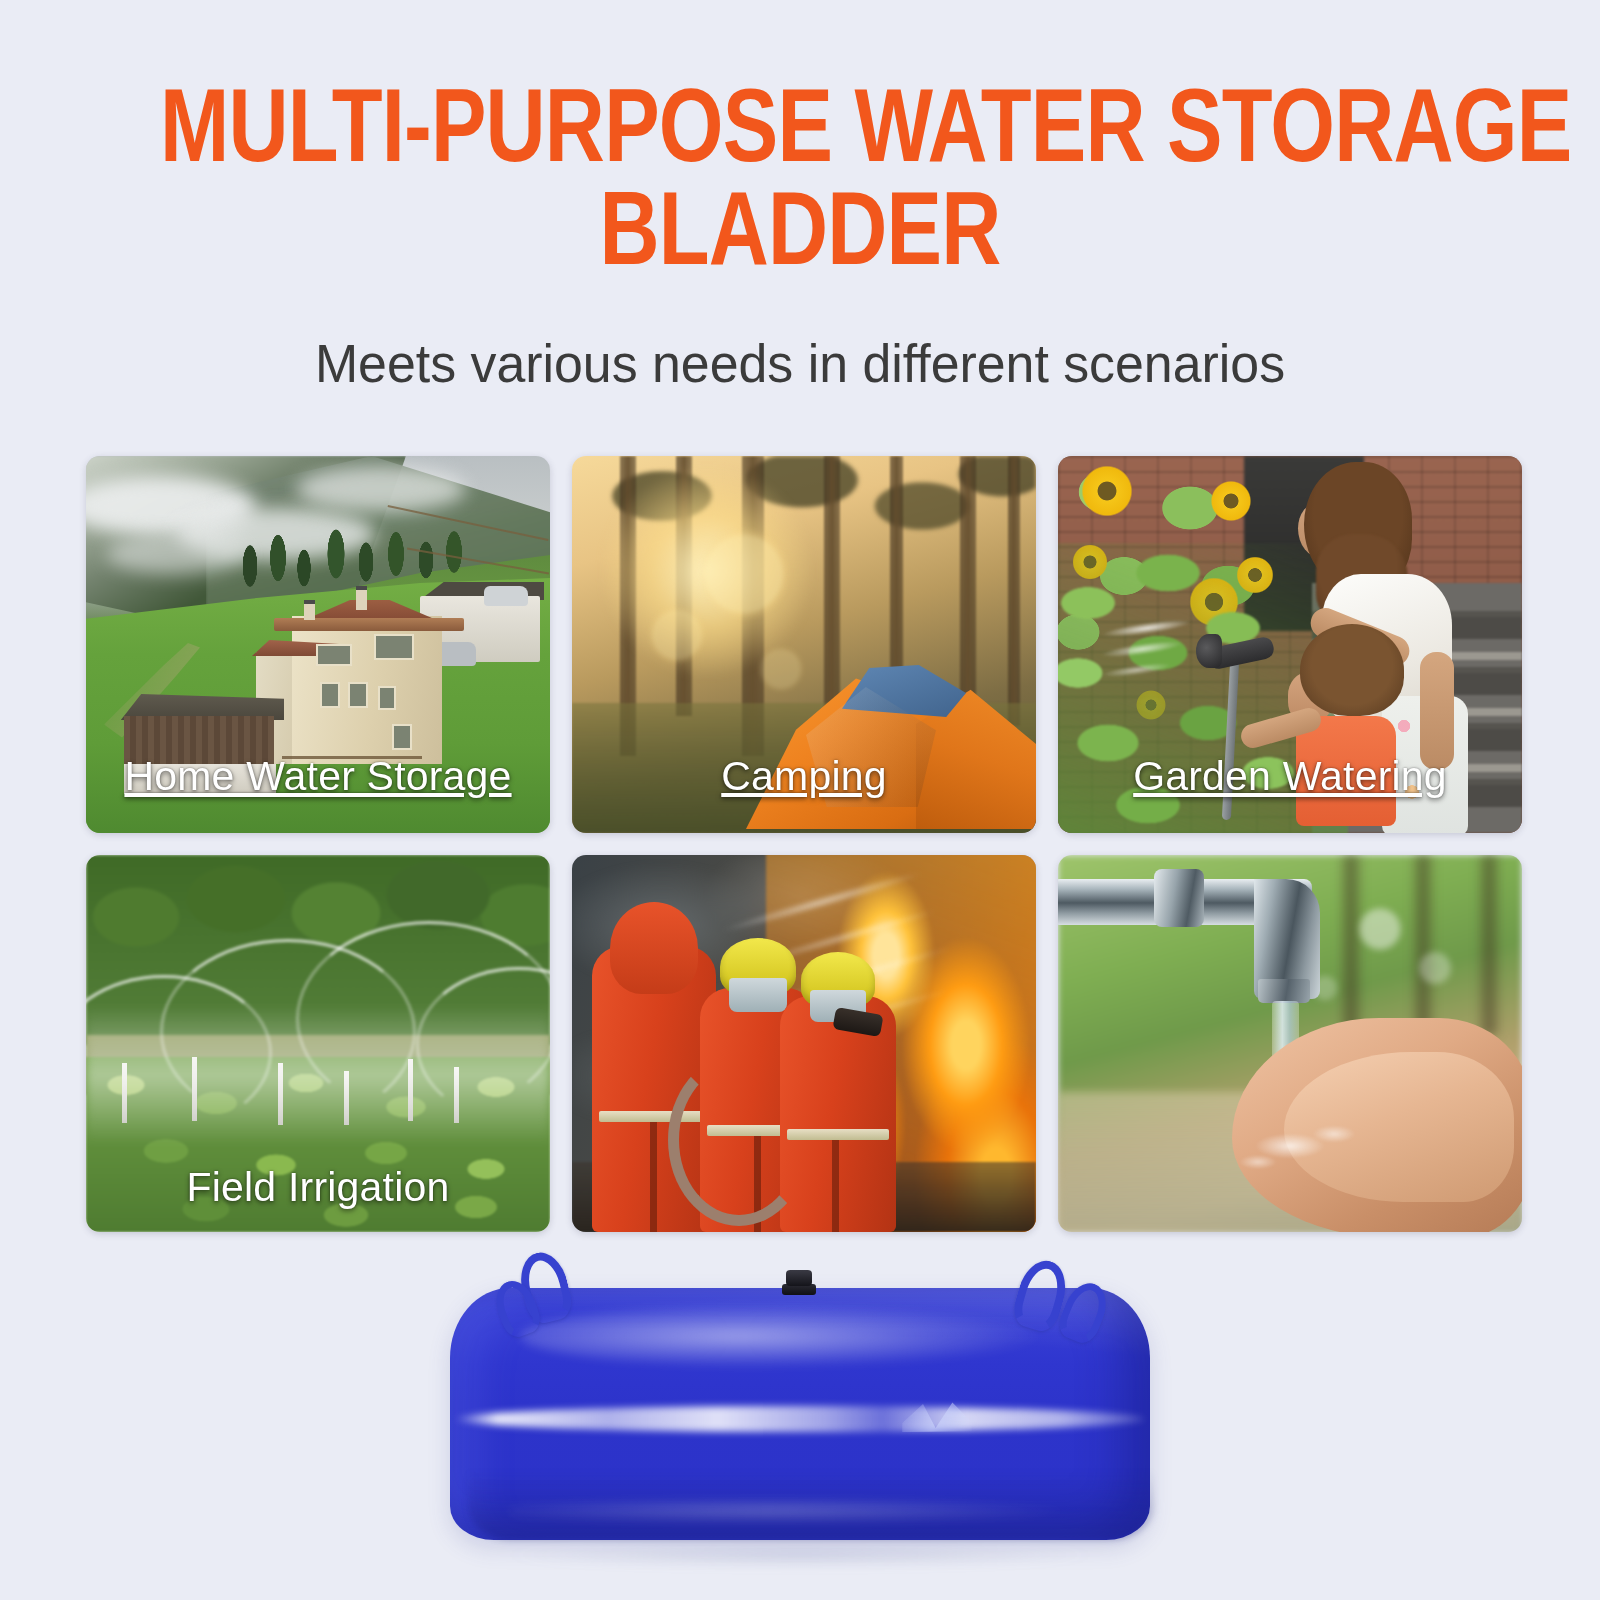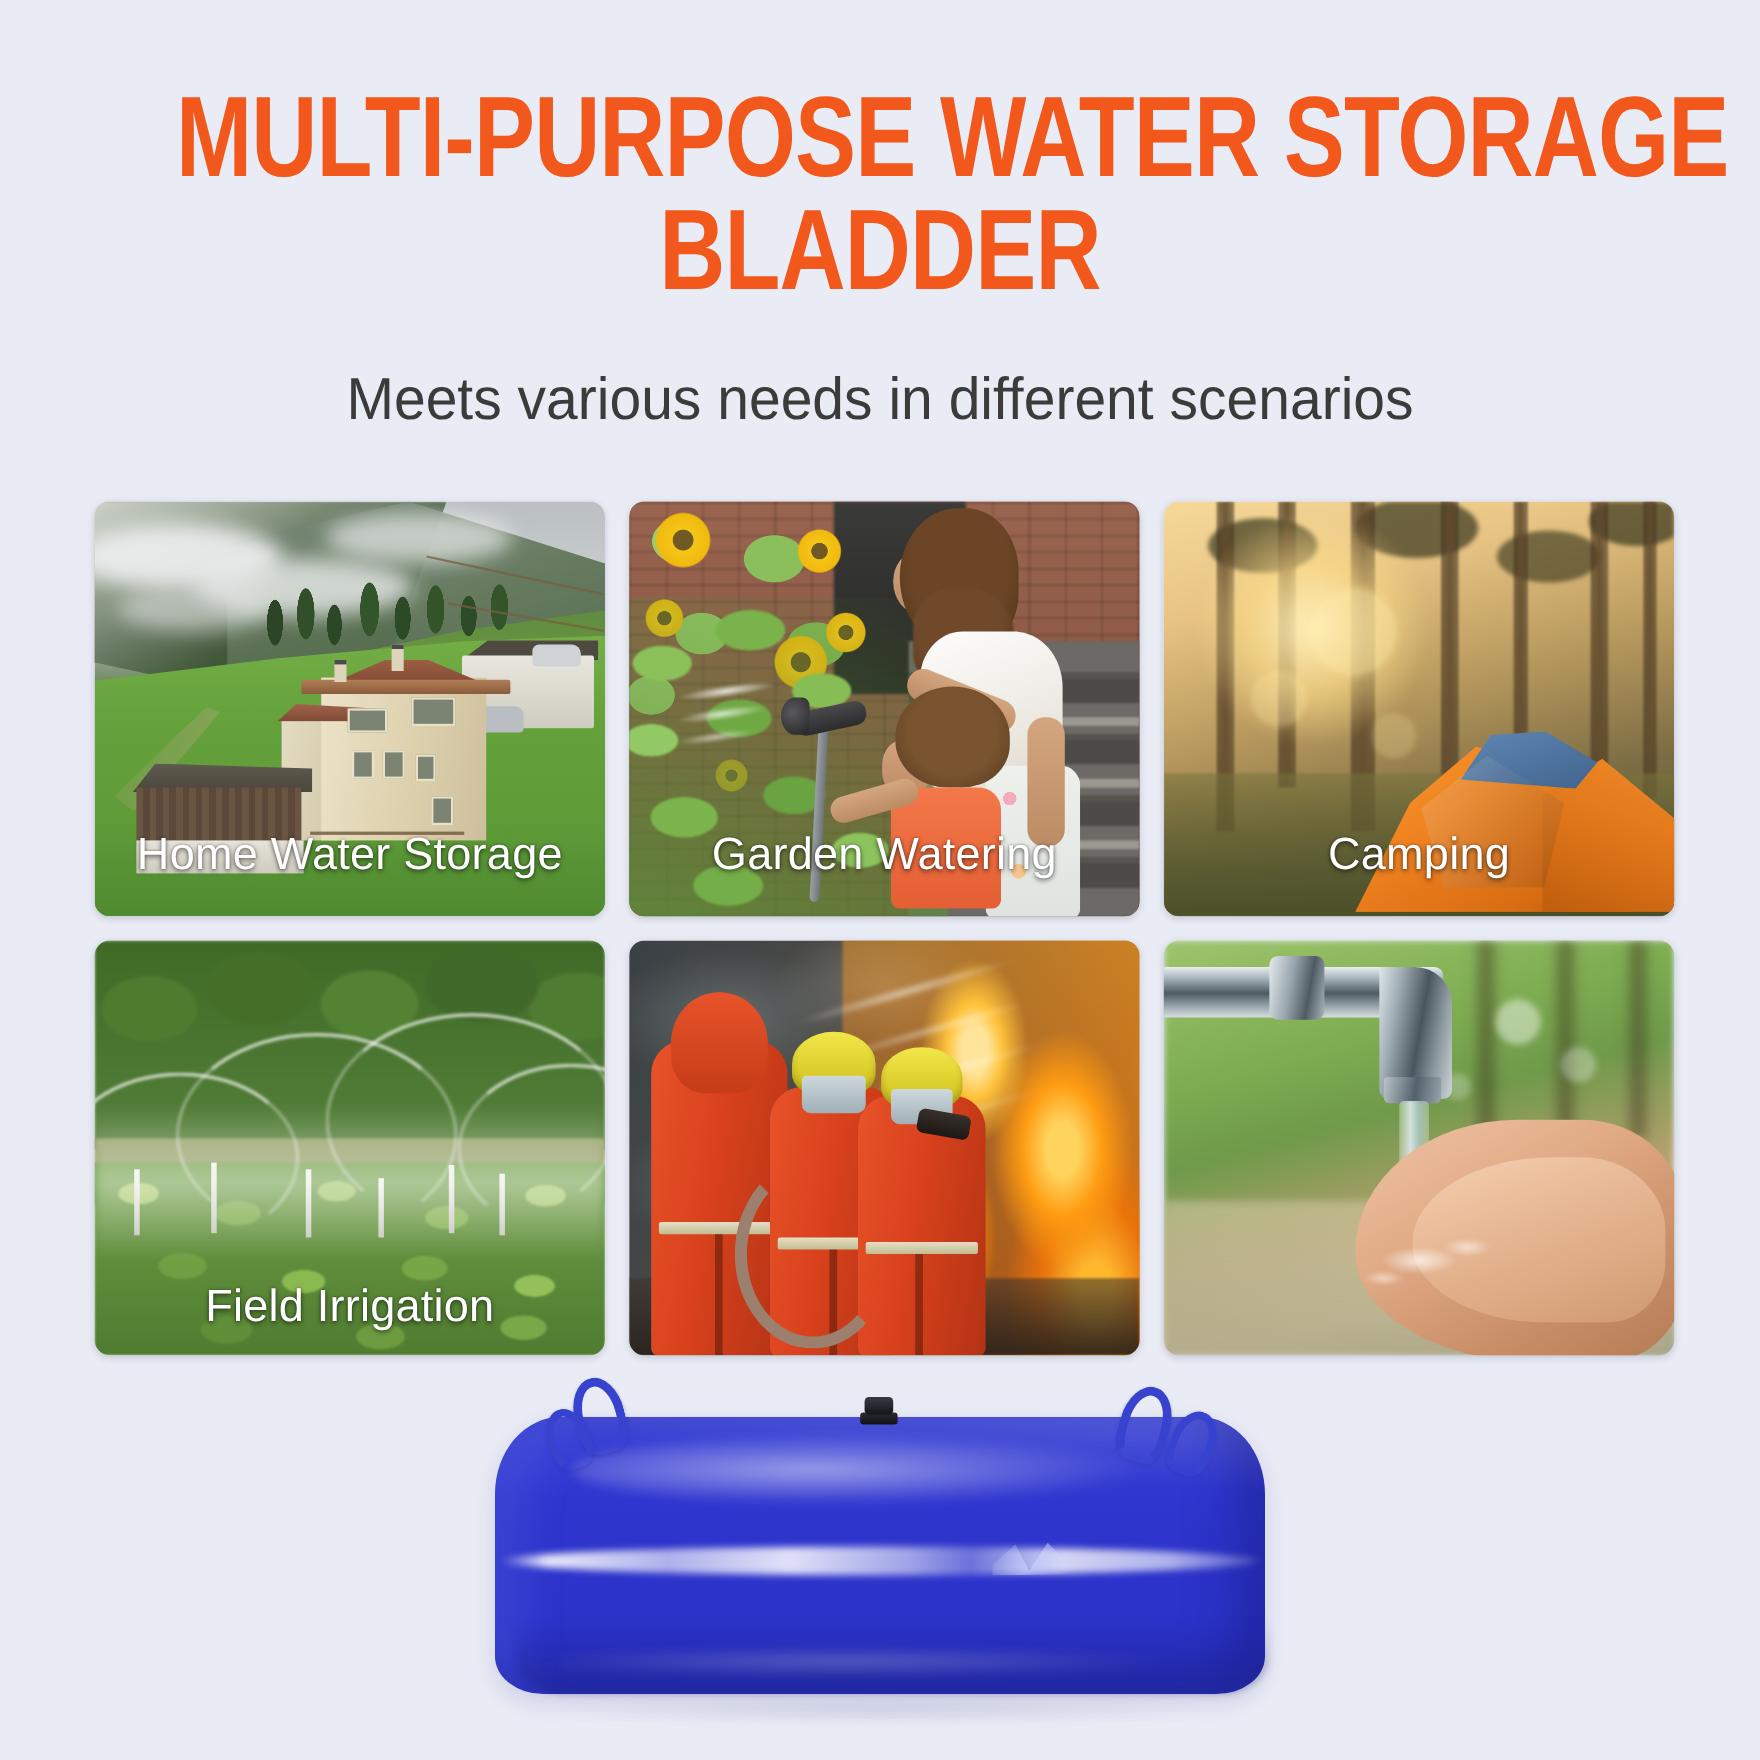--- a/index.html
+++ b/index.html
@@ -79,21 +79,21 @@
     text-align: center;
     color: #ffffff;
     font-size: 41px;
     line-height: 45px;
     font-weight: 400;
     text-shadow: 0 2px 5px rgba(0,0,0,0.55), 0 0 2px rgba(0,0,0,0.4);
     z-index: 40;
     white-space: pre-line;
     letter-spacing: 0.2px;
   }
-  .label-bottom  { bottom: 34px; }
+  .label-bottom  { bottom: 34px; text-decoration: underline; }
   .label-bottom2 { bottom: 22px; }
   .label-mid     { bottom: 30px; }
 
   
   .t1-sky {
     position: absolute; inset: 0;
     background: linear-gradient(#b9bfc2 0%, #cfd3d2 26%, #9aa89a 36%, #6f8a5e 44%, #63954a 52%, #6aa84a 100%);
   }
   .t1-mtn {
     position: absolute; left: -10px; top: 0; width: 330px; height: 200px;
@@ -761,20 +761,46 @@
         <div class="t1-barn-wood"></div>
         <div class="t1-barn-base"></div>
       </div>
       <div class="t1-fence" style="left:196px;top:300px;width:140px;height:3px;background:rgba(110,88,58,.8);"></div>
     </div>
     <div class="tile-label label-bottom">Home Water Storage</div>
   </div>
 
   <div class="tile">
     <div class="scene">
+      <div class="t3-bg"></div>
+      <div class="t3-canopy"></div>
+      <div class="t3-trunk" style="left:48px;"></div>
+      <div class="t3-trunk" style="left:104px;height:260px;"></div>
+      <div class="t3-trunk" style="left:170px;width:22px;height:300px;"></div>
+      <div class="t3-trunk" style="left:252px;height:280px;"></div>
+      <div class="t3-trunk" style="left:318px;width:13px;height:250px;"></div>
+      <div class="t3-trunk" style="left:388px;height:300px;"></div>
+      <div class="t3-trunk" style="left:436px;width:12px;height:270px;"></div>
+      <div class="t3-ground"></div>
+      <div class="t3-sun"></div>
+      <div class="t3-flare" style="left:126px;top:72px;width:92px;height:92px;"></div>
+      <div class="t3-flare" style="left:76px;top:150px;width:58px;height:58px;opacity:.7;"></div>
+      <div class="t3-flare" style="left:186px;top:190px;width:46px;height:46px;opacity:.55;"></div>
+      <div class="t3-tent">
+        <div class="t3-tent-main"></div>
+        <div class="t3-tent-right"></div>
+        <div class="t3-tent-blue"></div>
+        <div class="t3-tent-panel"></div>
+      </div>
+    </div>
+    <div class="tile-label label-bottom">Camping</div>
+  </div>
+
+  <div class="tile">
+    <div class="scene">
       <div class="t2-bg"></div>
       <div class="t2-brick"></div>
       <div class="t2-doorway"></div>
       <div class="t2-steps"></div>
       <div class="t2-step-edge" style="top:196px;"></div>
       <div class="t2-step-edge" style="top:252px;"></div>
       <div class="t2-step-edge" style="top:308px;"></div>
       <div class="t2-leaf-top"></div>
       <div class="t2-sunflower" style="left:20px;top:6px;width:58px;height:58px;"></div>
       <div class="t2-sunflower" style="left:150px;top:22px;width:46px;height:46px;"></div>
@@ -801,46 +827,20 @@
       <div class="t2-hosepipe"></div>
       <div class="t2-hosebody"></div>
       <div class="t2-hosehead"></div>
       <div class="t2-spray"></div>
     </div>
     <div class="tile-label label-bottom">Garden Watering</div>
   </div>
 
   <div class="tile">
     <div class="scene">
-      <div class="t3-bg"></div>
-      <div class="t3-canopy"></div>
-      <div class="t3-trunk" style="left:48px;"></div>
-      <div class="t3-trunk" style="left:104px;height:260px;"></div>
-      <div class="t3-trunk" style="left:170px;width:22px;height:300px;"></div>
-      <div class="t3-trunk" style="left:252px;height:280px;"></div>
-      <div class="t3-trunk" style="left:318px;width:13px;height:250px;"></div>
-      <div class="t3-trunk" style="left:388px;height:300px;"></div>
-      <div class="t3-trunk" style="left:436px;width:12px;height:270px;"></div>
-      <div class="t3-ground"></div>
-      <div class="t3-sun"></div>
-      <div class="t3-flare" style="left:126px;top:72px;width:92px;height:92px;"></div>
-      <div class="t3-flare" style="left:76px;top:150px;width:58px;height:58px;opacity:.7;"></div>
-      <div class="t3-flare" style="left:186px;top:190px;width:46px;height:46px;opacity:.55;"></div>
-      <div class="t3-tent">
-        <div class="t3-tent-main"></div>
-        <div class="t3-tent-right"></div>
-        <div class="t3-tent-blue"></div>
-        <div class="t3-tent-panel"></div>
-      </div>
-    </div>
-    <div class="tile-label label-bottom">Camping</div>
-  </div>
-
-  <div class="tile">
-    <div class="scene">
       <div class="t4-sky"></div>
       <div class="t4-treeline"></div>
       <div class="t4-midband"></div>
       <div class="t4-crop"></div>
       <div class="t4-arc" style="left:-30px;top:120px;width:210px;height:150px;"></div>
       <div class="t4-arc" style="left:74px;top:84px;width:250px;height:180px;"></div>
       <div class="t4-arc" style="left:210px;top:66px;width:260px;height:190px;"></div>
       <div class="t4-arc" style="left:330px;top:112px;width:200px;height:150px;"></div>
       <div class="t4-post" style="left:36px;top:208px;height:60px;"></div>
       <div class="t4-post" style="left:106px;top:202px;height:64px;"></div>

